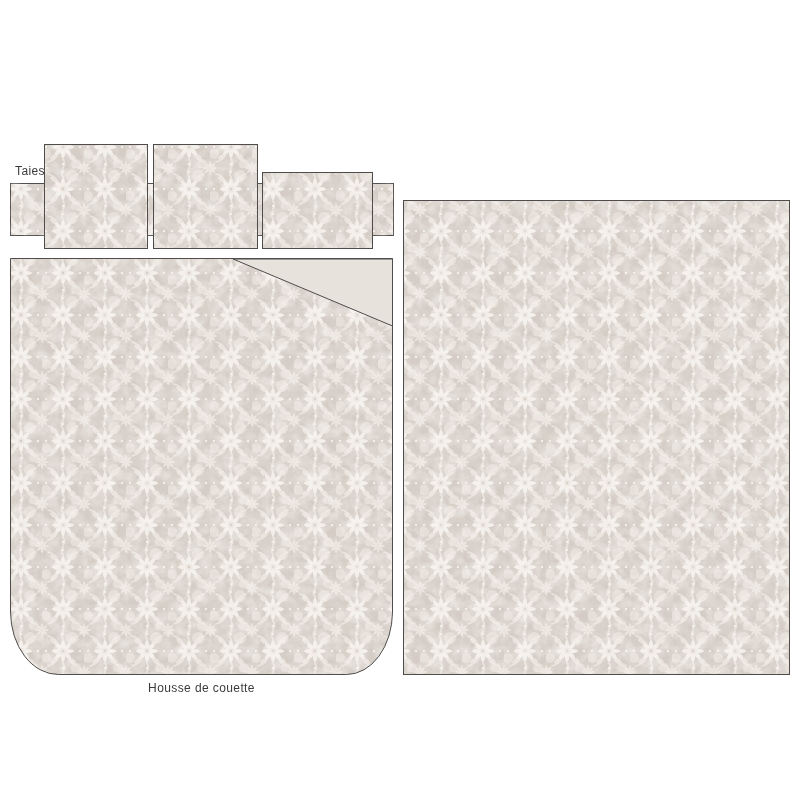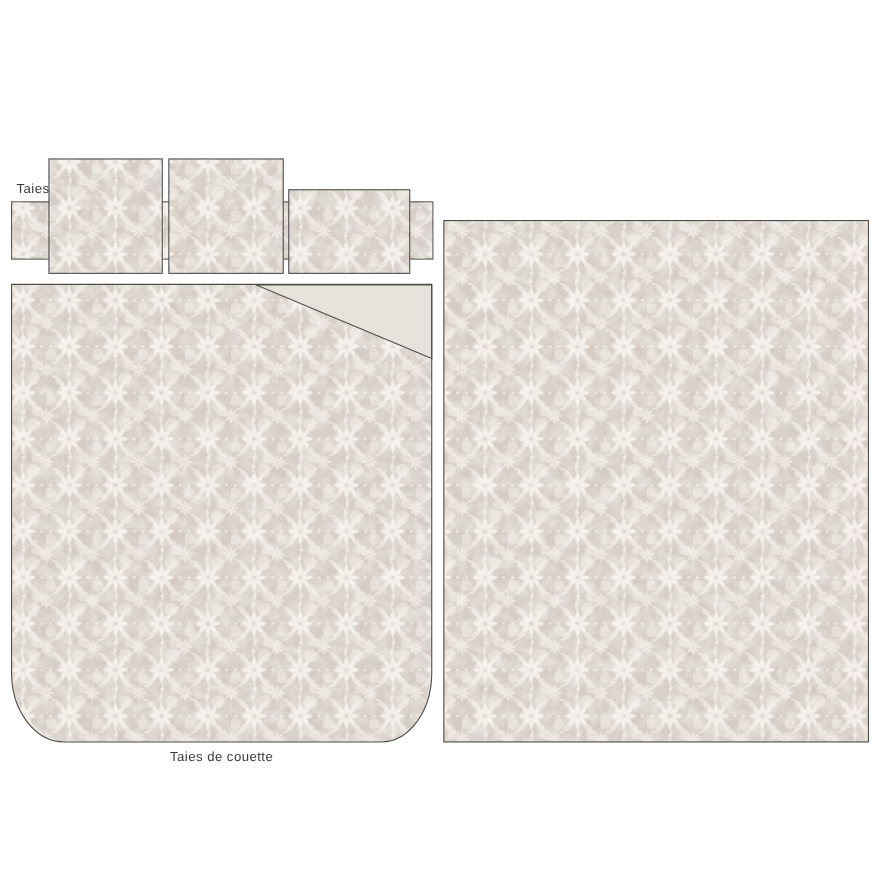--- a/index.html
+++ b/index.html
@@ -208,16 +208,16 @@
       <use href="#sq1R" xlink:href="#sq1R"></use>
       <use href="#sq2R" xlink:href="#sq2R"></use>
       <use href="#sq3R" xlink:href="#sq3R"></use>
       <use href="#duvetP" xlink:href="#duvetP"></use>
       <use href="#sheetR" xlink:href="#sheetR"></use>
     </g>
   </svg>
 
   <div class="label label-taies">Taies</div>
 
-  <div class="label label-housse">Taies de couette</div>
+  <div class="label label-housse">Housse de couette</div>
 
 
 </div>
 
 </body></html>

